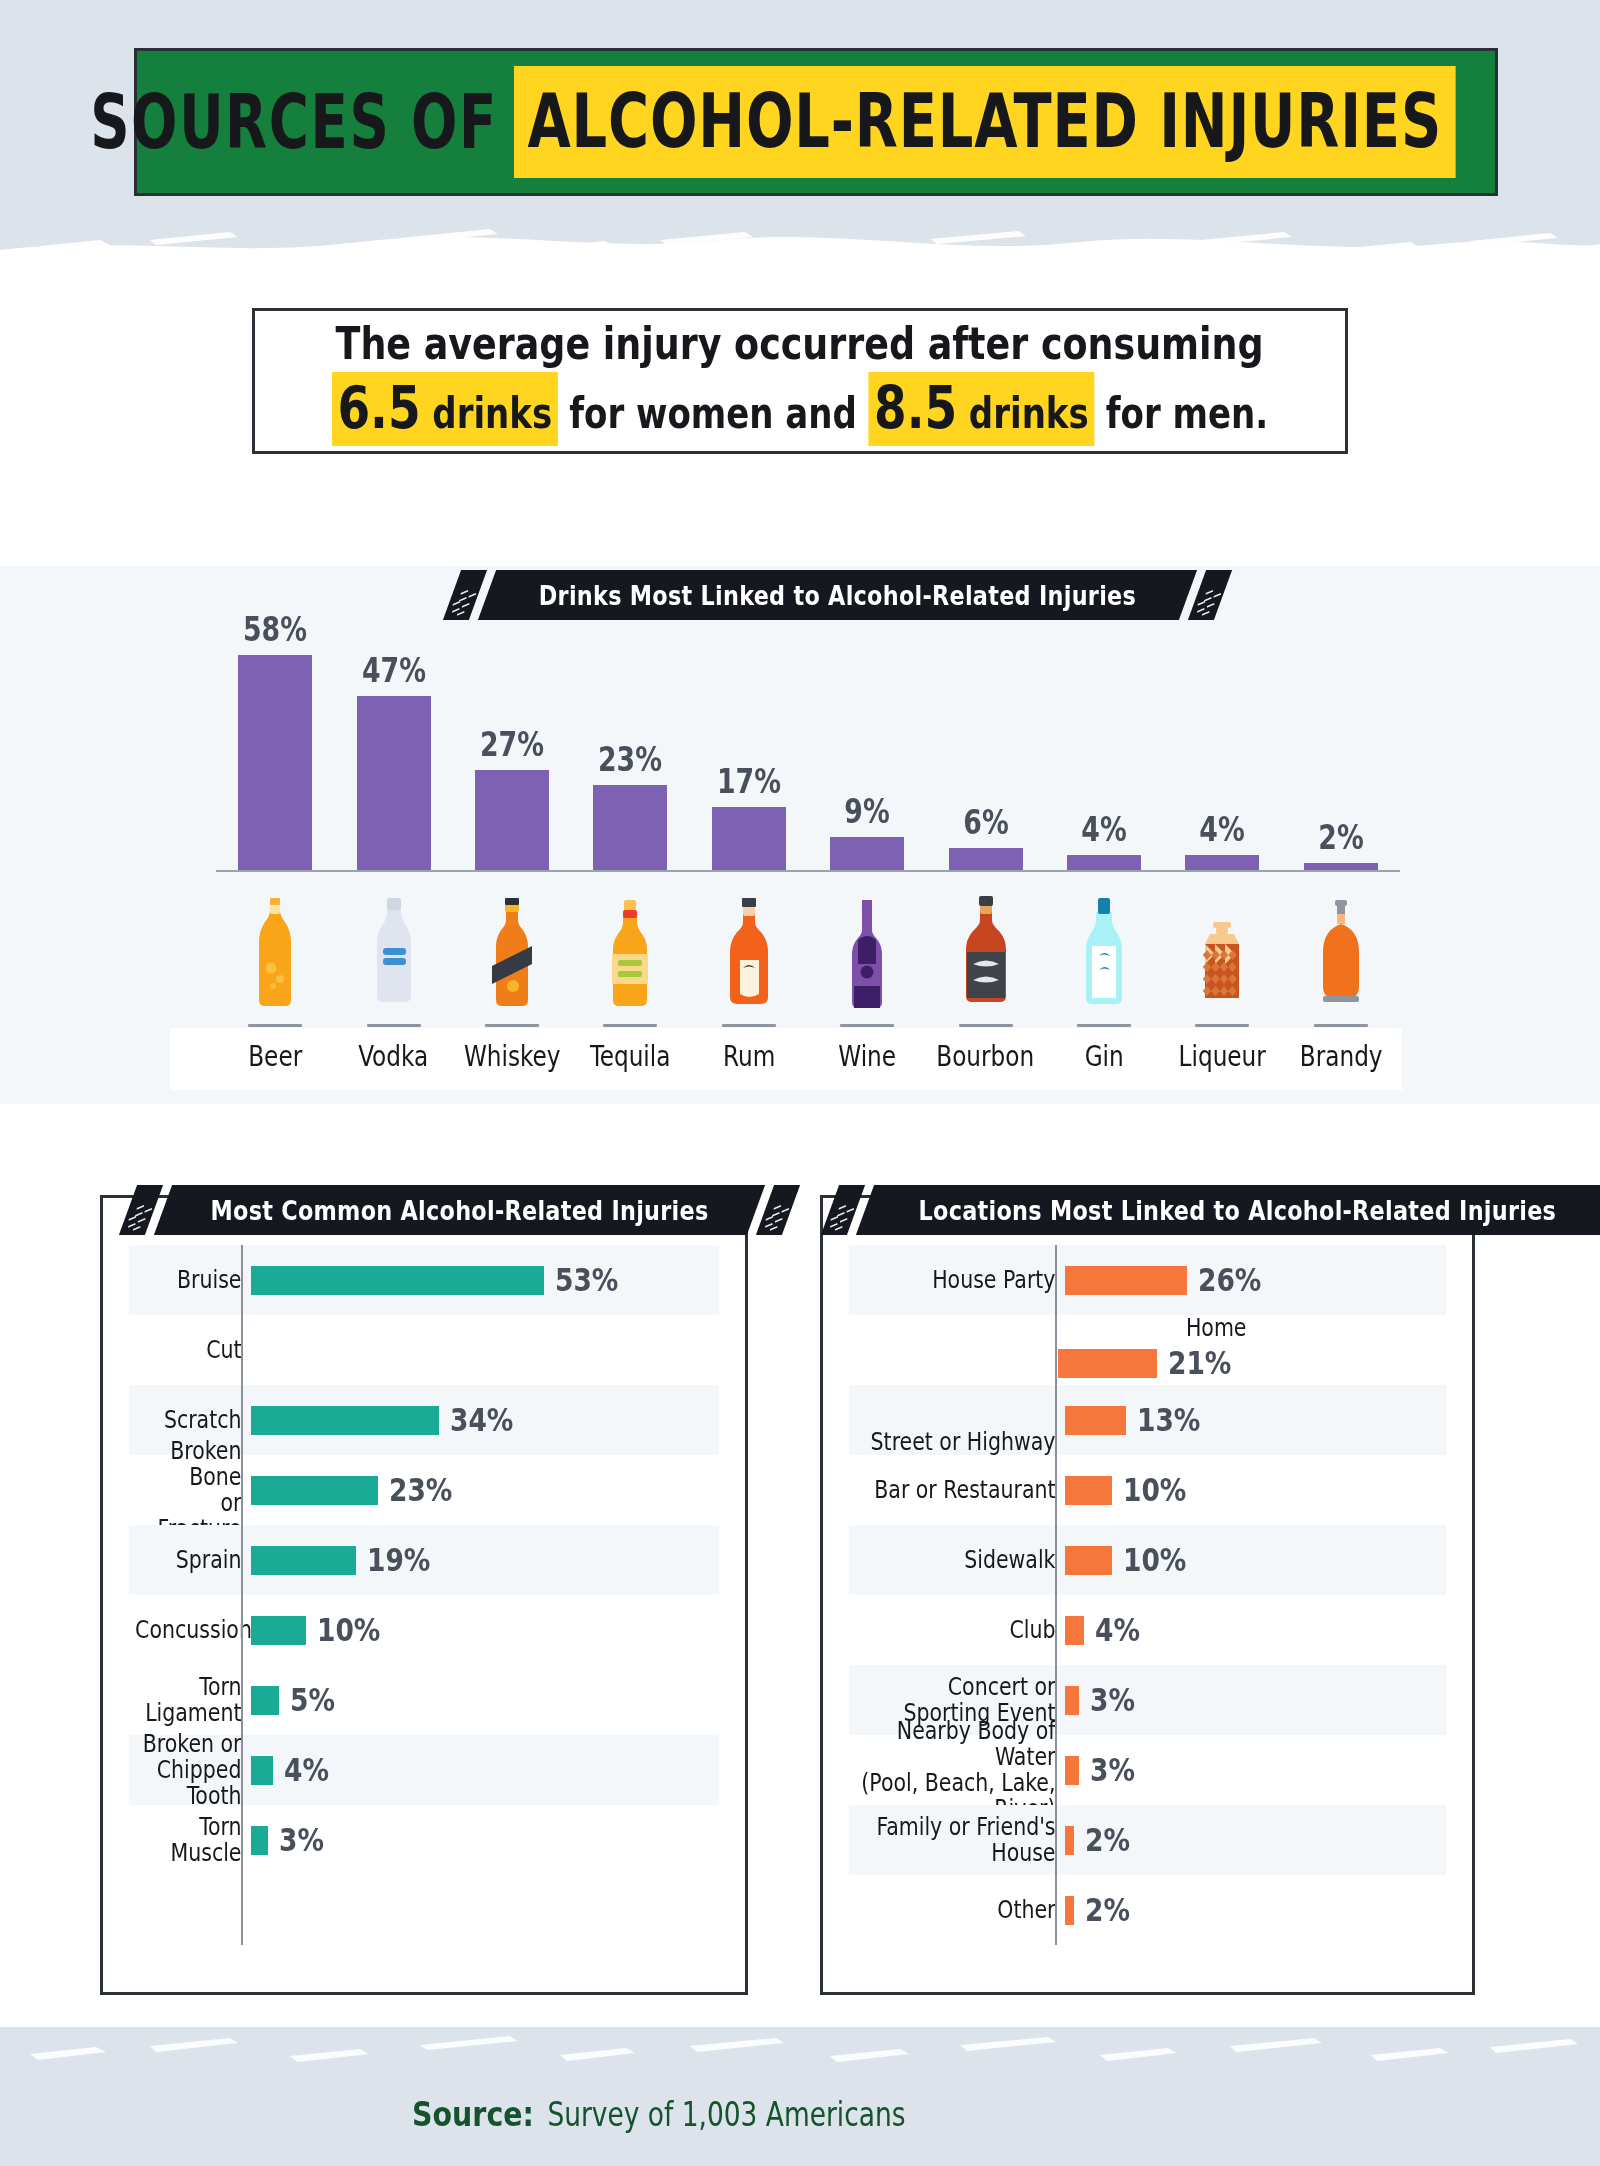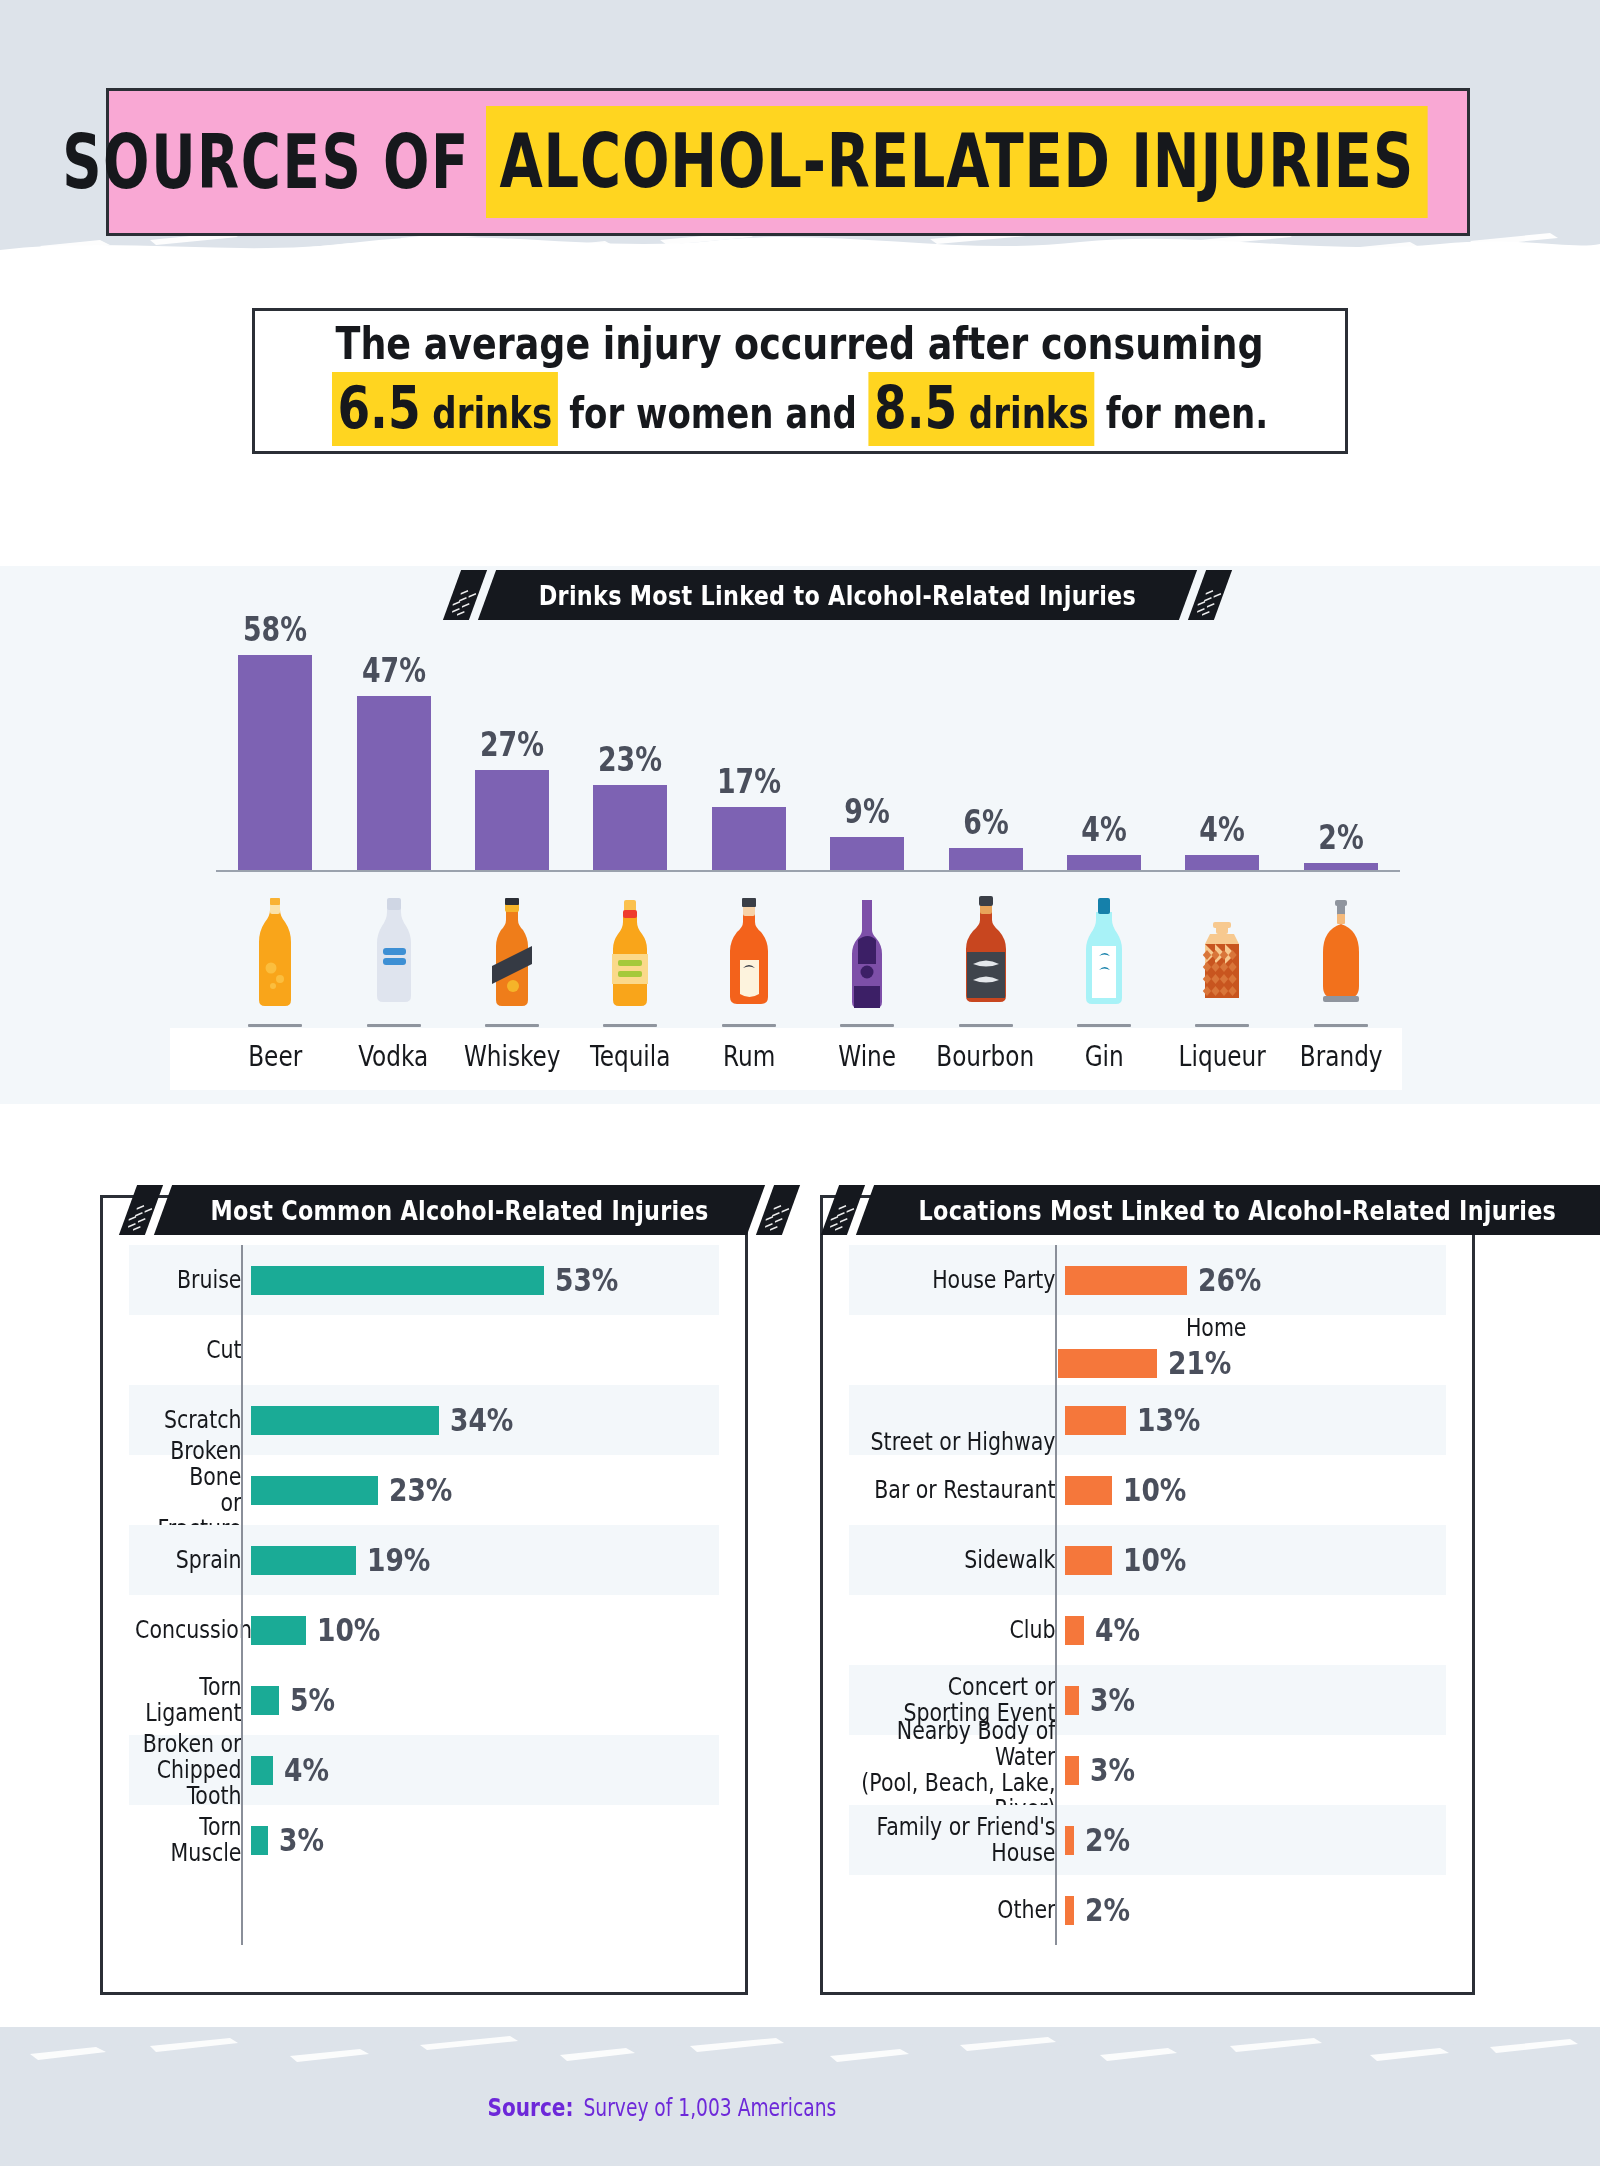--- a/index.html
+++ b/index.html
@@ -15,22 +15,22 @@
   .band-white-top{position:absolute;left:0;top:258px;width:1600px;height:308px;background:#ffffff;}
   .band-chart{position:absolute;left:0;top:566px;width:1600px;height:538px;background:#f3f7fa;}
   .band-white-mid{position:absolute;left:0;top:1104px;width:1600px;height:923px;background:#ffffff;}
 
   
   .brush{position:absolute;left:0;width:1600px;height:60px;overflow:hidden;pointer-events:none;}
   .brush svg{display:block;}
 
   
   .hdr-box{
-    position:absolute;left:106px;top:48px;width:1364px;height:148px;
-    border:3px solid #2b2f36;background:#f9a8d4;box-sizing:border-box;margin-top:40px;
+    position:absolute;left:134px;top:48px;width:1364px;height:148px;
+    border:3px solid #2b2f36;background:#15803d;box-sizing:border-box;
   }
   .hdr-inner{
     position:absolute;left:0;top:0;width:100%;height:100%;
     display:flex;align-items:center;justify-content:center;gap:0px;
   }
   .hdr-plain{
     font-family:"Liberation Sans Narrow","DejaVu Sans Condensed","Liberation Sans",sans-serif;
     font-weight:bold;font-size:74px;letter-spacing:2px;color:#16181c;
     transform:scaleX(.82);transform-origin:right center;white-space:nowrap;
     padding-right:20px;
@@ -127,21 +127,21 @@
     font-family:"Liberation Sans Narrow","DejaVu Sans Condensed","Liberation Sans",sans-serif;
     font-weight:bold;font-size:32px;color:#4a4f5c;white-space:nowrap;transform:scaleX(.92);
     transform-origin:left center;
   }
   .axisline{position:absolute;width:1.5px;background:#8a8f99;}
 
   
   .footer{
     position:absolute;left:0;top:2094px;width:1332px;text-align:center;
     font-family:"Liberation Sans Narrow","DejaVu Sans Condensed","Liberation Sans",sans-serif;
-    font-size:24px;color:#6d28d9;
+    font-size:34px;color:#14532d;
   }
   .footer b{font-weight:bold;}
   .footer span{transform:scaleX(.93);display:inline-block;}
 </style>
 </head>
 <body>
 
 <div class="page">
 
   <div class="band-white-top"></div>

